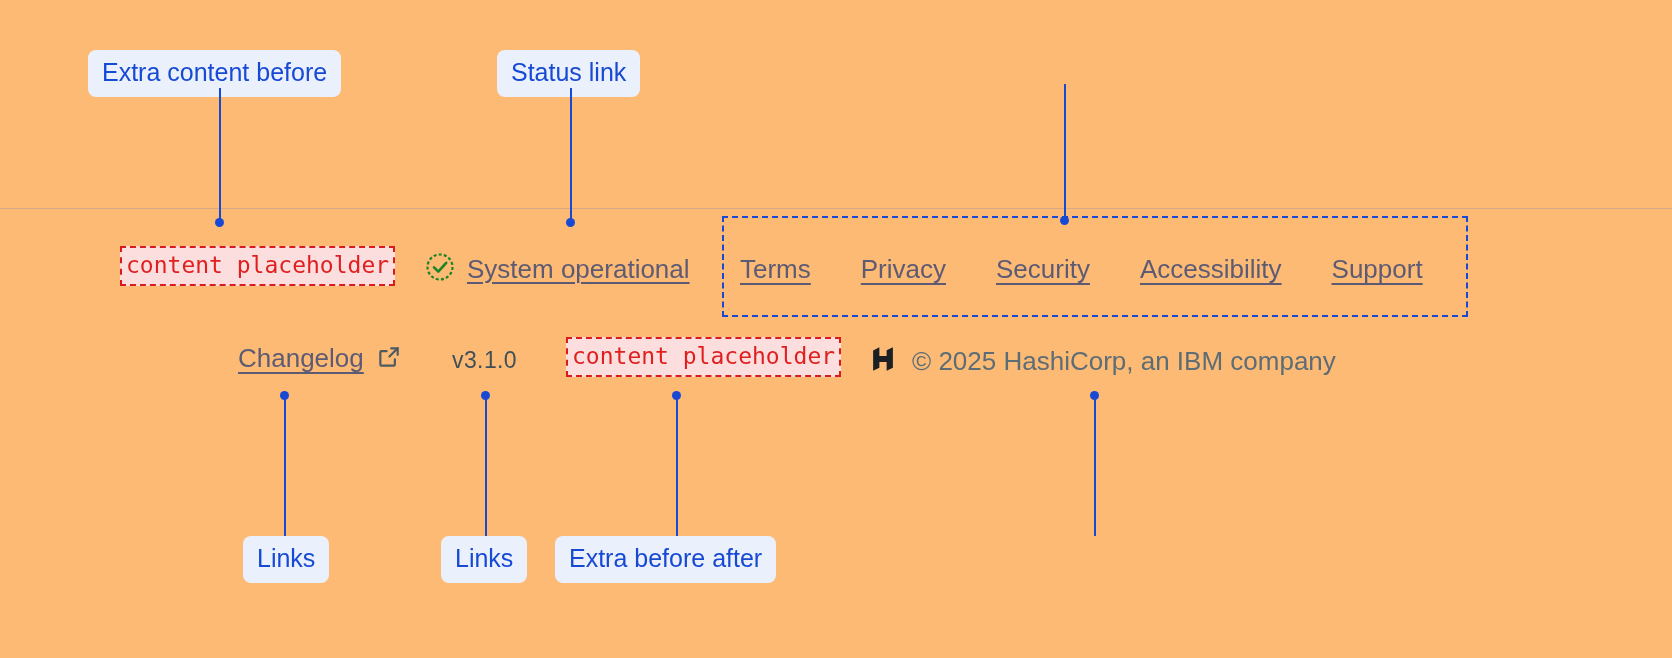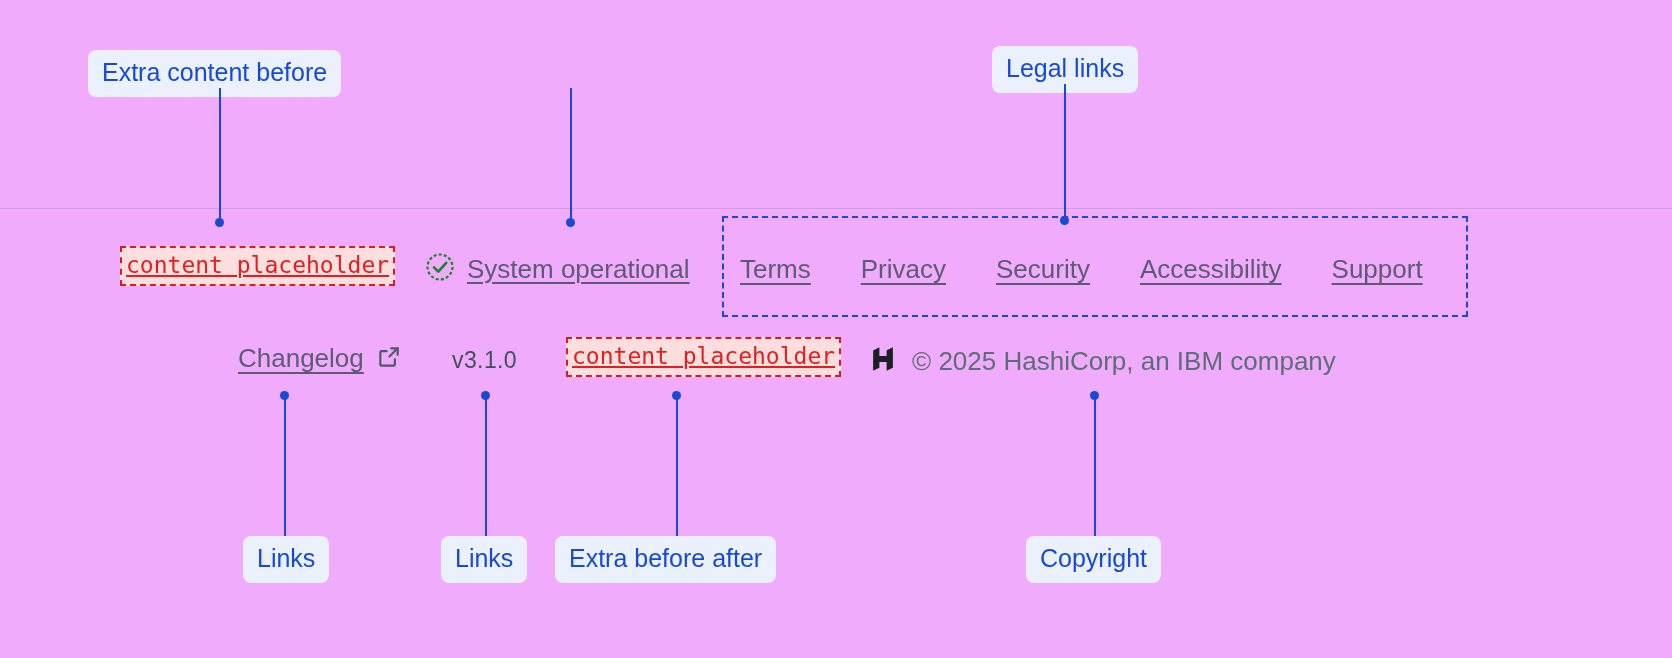--- a/index.html
+++ b/index.html
@@ -13,21 +13,21 @@
     position: relative;
     overflow: hidden;
     font-family: "Liberation Sans", sans-serif;
     -webkit-font-smoothing: antialiased;
   }
 
   
   #stage {
     position: absolute;
     inset: 0;
-    background: #f0abfc;
+    background: #fdba74;
   }
 
   
   .footer-divider {
     position: absolute;
     left: 0;
     right: 0;
     top: 208px;
     height: 1px;
     background: rgba(150,140,170,0.38);
@@ -68,21 +68,20 @@
   .placeholder {
     font-family: "DejaVu Sans Mono", "Liberation Mono", monospace;
     font-size: 23px;
     color: #e02020;
     background: #fddede;
     border: 2px dashed #d81c1c;
     padding: 5px 4px 6px 4px;
     line-height: 1.1;
     white-space: nowrap;
     box-sizing: border-box;
-    text-decoration: underline;
   }
 
   .status-link {
     display: flex;
     align-items: center;
     gap: 12px;
   }
   .status-label {
     font-size: 26px;
     color: #5d5b74;
@@ -149,24 +148,24 @@
 <body>
 
 <div id="stage">
 
   <div class="footer-divider"></div>
 
   <div class="callout" style="left:88px; top:50px;">Extra content before</div>
   <div class="leader" style="left:219px; top:88px; height:134px;"></div>
   <div class="leader-dot" style="left:215px; top:218px;"></div>
 
+  <div class="callout" style="left:497px; top:50px;">Status link</div>
   <div class="leader" style="left:570px; top:88px; height:134px;"></div>
   <div class="leader-dot" style="left:566px; top:218px;"></div>
 
-  <div class="callout" style="left:992px; top:46px;">Legal links</div>
   <div class="leader" style="left:1064px; top:84px; height:134px;"></div>
   <div class="leader-dot" style="left:1060px; top:216px;"></div>
 
   <div class="footer-row" style="left:120px; top:246px;">
     <span class="placeholder">content placeholder</span>
   </div>
 
   <div class="footer-row status-link" style="left:425px; top:252px;">
     <span class="status-icon">
       <svg width="30" height="30" viewBox="0 0 30 30" aria-hidden="true">
@@ -222,15 +221,14 @@
   <div class="leader-dot" style="left:481px; top:391px;"></div>
   <div class="leader" style="left:485px; top:396px; height:140px;"></div>
   <div class="callout" style="left:441px; top:536px;">Links</div>
 
   <div class="leader-dot" style="left:672px; top:391px;"></div>
   <div class="leader" style="left:676px; top:396px; height:140px;"></div>
   <div class="callout" style="left:555px; top:536px;">Extra before after</div>
 
   <div class="leader-dot" style="left:1090px; top:391px;"></div>
   <div class="leader" style="left:1094px; top:396px; height:140px;"></div>
-  <div class="callout" style="left:1026px; top:536px;">Copyright</div>
 
 </div>
 
 </body></html>

